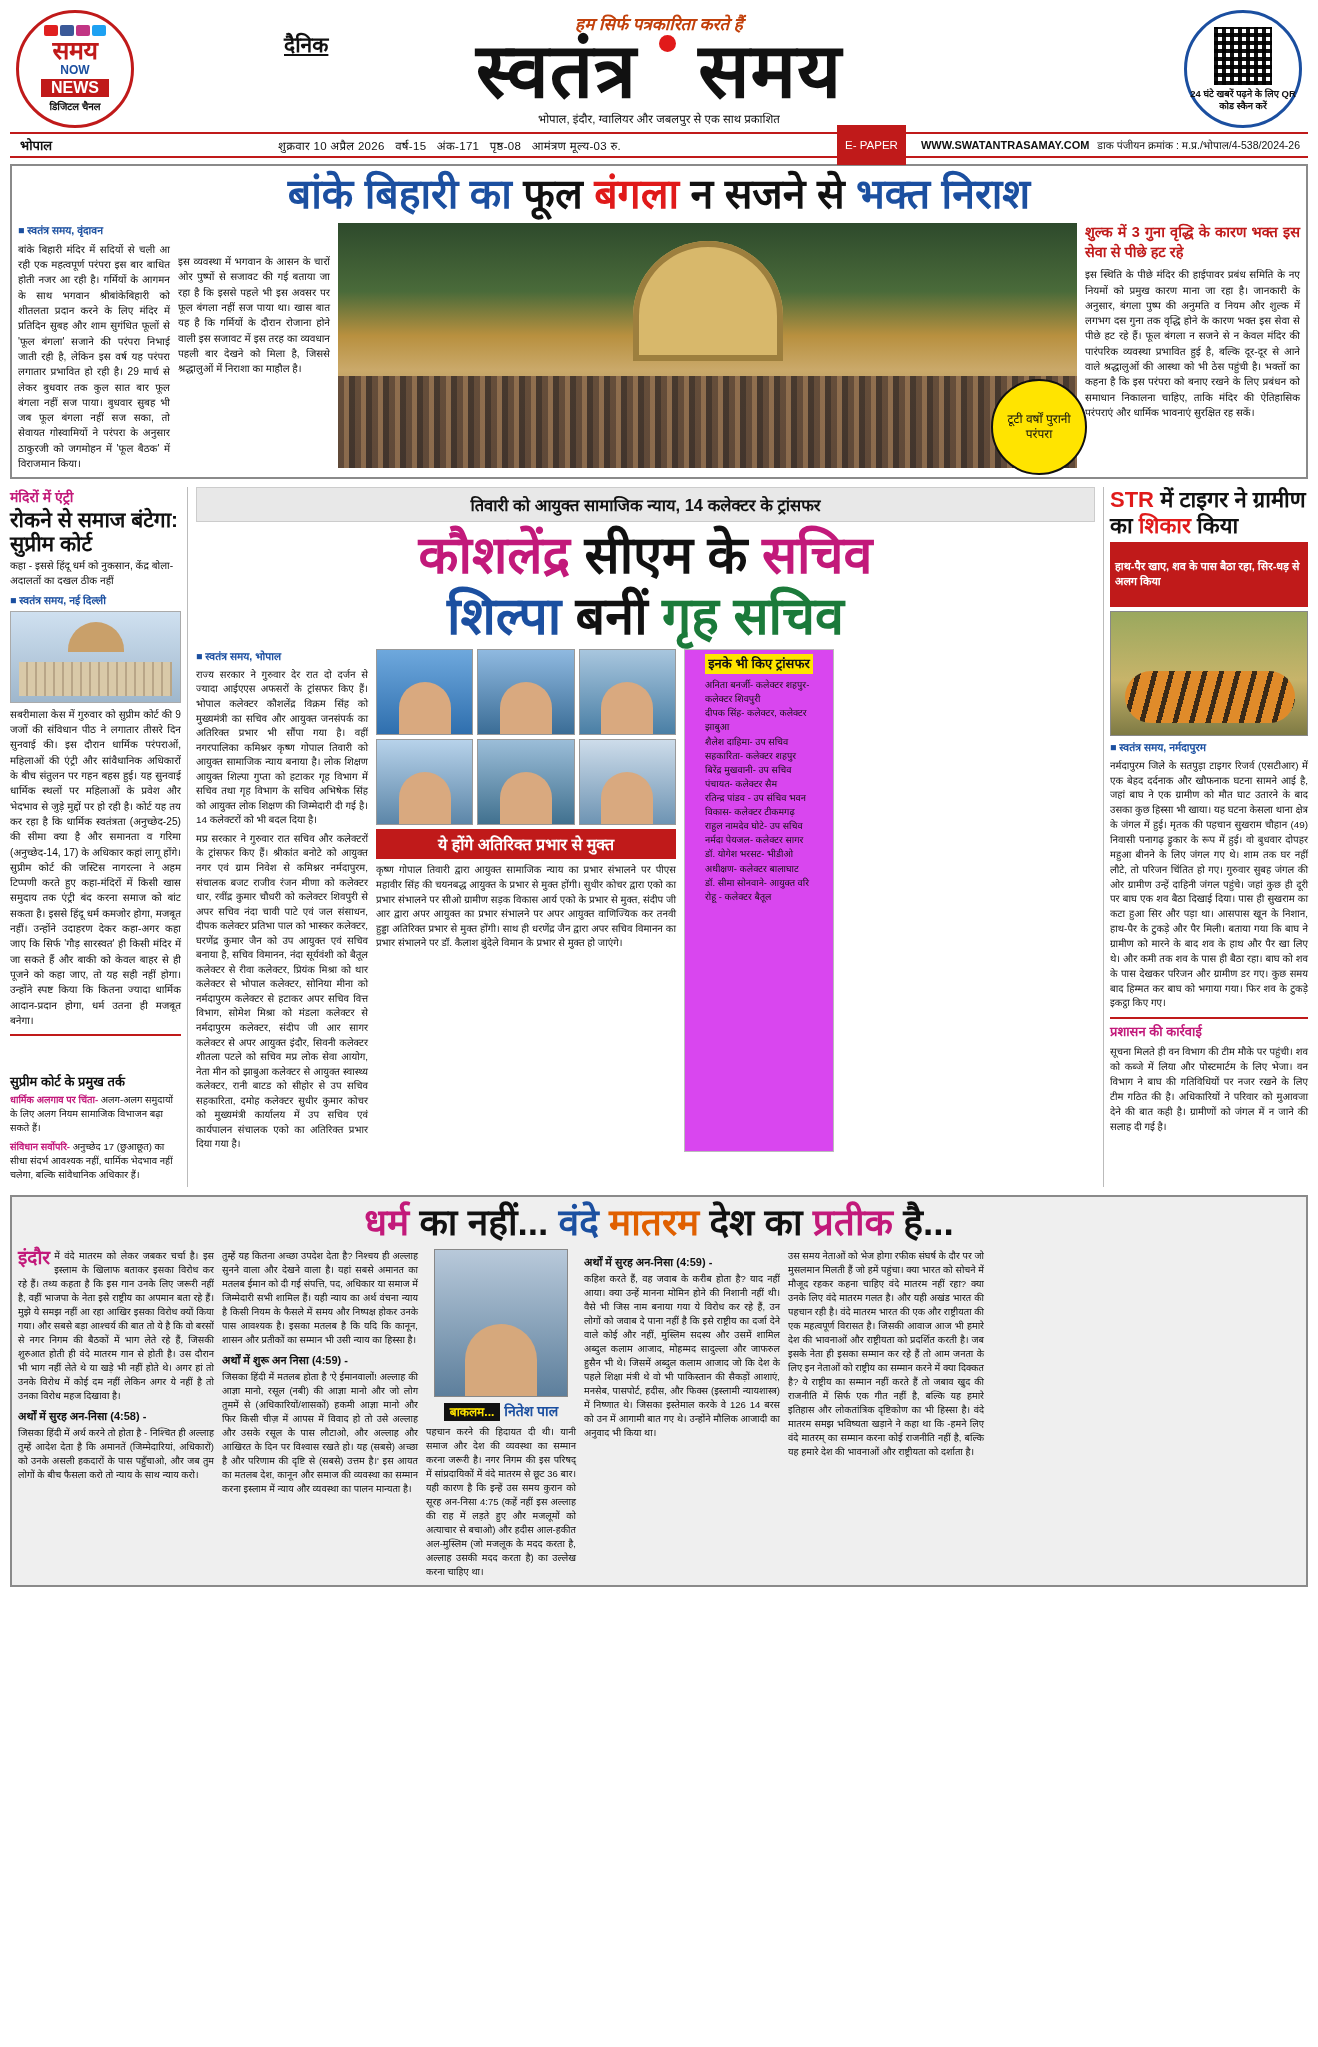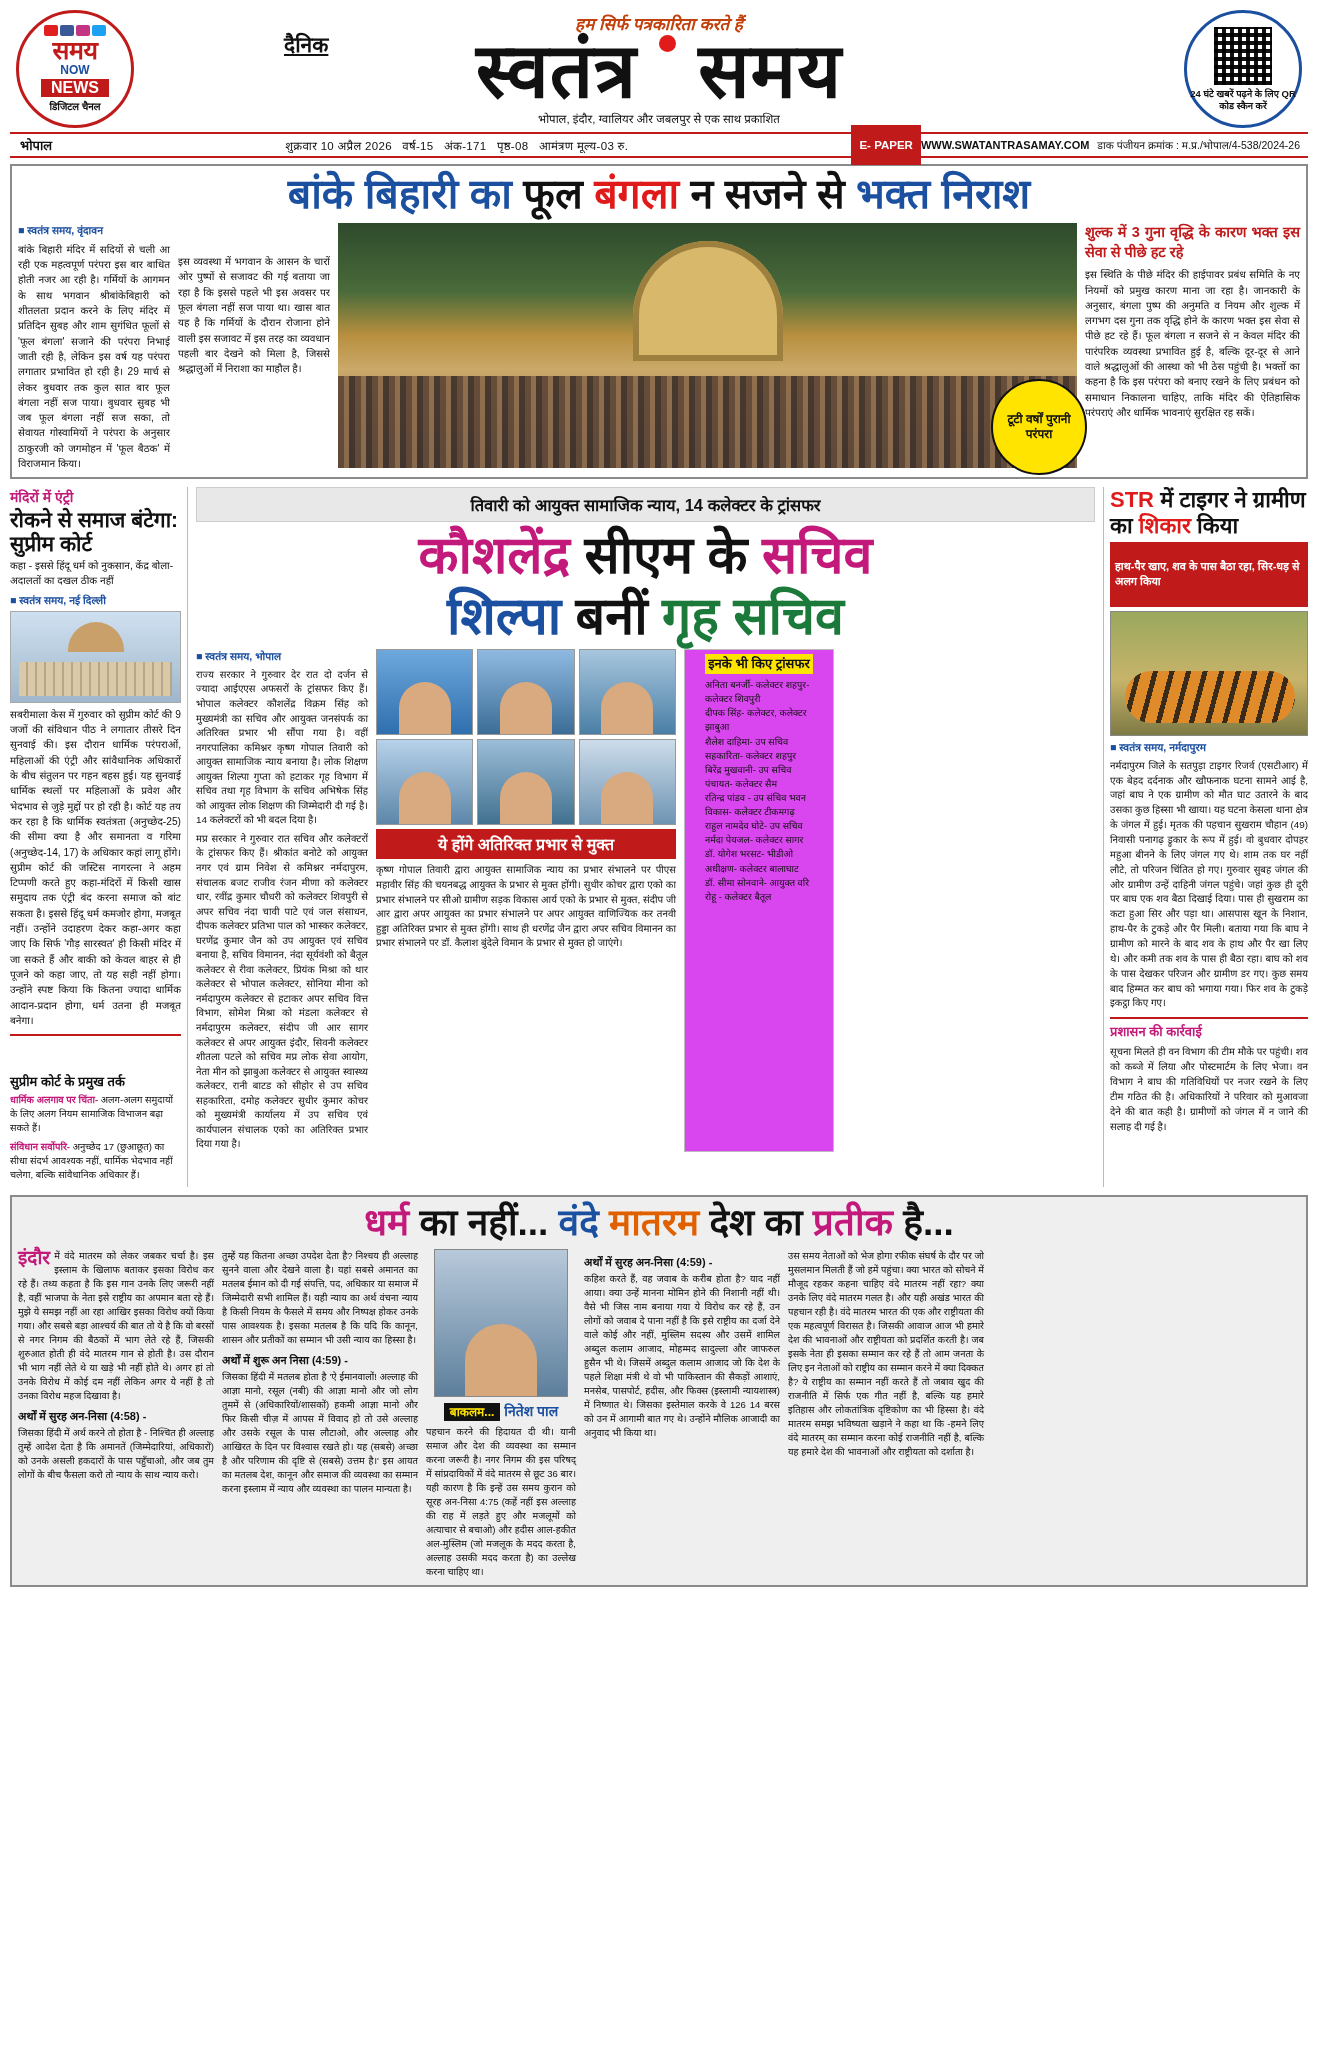--- a/index.html
+++ b/index.html
@@ -35,21 +35,21 @@
   .qr { width:58px; height:58px; background:
       repeating-linear-gradient(0deg,#111 0 4px,#fff 4px 8px),
       repeating-linear-gradient(90deg,#111 0 4px,transparent 4px 8px);
       background-blend-mode:multiply; }
   .qr-text { font-size:9.5px; text-align:center; line-height:1.2; margin-top:3px; font-weight:bold; }
 
   
   .infobar { display:flex; align-items:center; border-top:2px solid #c01a1a; border-bottom:2px solid #c01a1a; margin-top:4px; font-size:11.5px; height:26px; }
   .infobar .city { font-weight:bold; padding:0 10px; font-size:13px; }
   .infobar .mid { flex:1; text-align:center; letter-spacing:0.3px; }
-  .infobar .epaper { background:#c01a1a; color:#fff; font-weight:bold; padding:14px 8px; margin-right:0; }
+  .infobar .epaper { background:#c01a1a; color:#fff; font-weight:normal; padding:14px 8px; margin-right:15px; }
   .infobar .web { font-weight:bold; font-size:11px; }
   .infobar .reg { padding:0 8px; font-size:10.5px; }
 
   
   .lead-box { border:2px solid #8a8a8a; margin-top:6px; padding:6px; }
   .lead-head { font-size:41px; font-weight:bold; text-align:center; line-height:1.1; letter-spacing:0px; }
   .c-blue{color:#1b4fa0;} .c-red{color:#e01a1a;} .c-dark{color:#111;} .c-mag{color:#c2197a;} .c-green{color:#1b7a3a;} .c-orange{color:#e06000;}
 
   .lead-body { display:flex; gap:8px; margin-top:6px; }
   .col { font-size:10.2px; line-height:1.5; text-align:justify; }
@@ -61,21 +61,21 @@
   .photo { background:linear-gradient(160deg,#3a5d3a,#6f8a5a 35%,#caa25a 60%,#8a7a5a); position:relative; overflow:hidden; }
   .photo.temple { height:245px; background:
       linear-gradient(180deg,#2e4a2c 0%,#4a6b3a 28%,#b8903f 46%,#caa96a 60%,#7a6a55 100%);}
   .crowd { position:absolute; left:0; right:0; bottom:0; height:92px;
      background:repeating-linear-gradient(90deg,#5d4636 0 6px,#8b6a4c 6px 11px,#3d3029 11px 17px);
      opacity:.92;}
   .arch { position:absolute; top:18px; left:50%; transform:translateX(-50%); width:150px; height:120px;
      border-radius:75px 75px 0 0; background:#d8b86b; box-shadow:0 0 0 6px #9d7f3e inset;}
   .lead-right { width:215px; }
   .hl-red { color:#c01a1a; font-weight:bold; font-size:14.5px; line-height:1.35; margin-bottom:5px; }
-  .yellow-badge { position:absolute; right:-10px; bottom:-4px; width:96px; height:96px; border-radius:50%; background:#ffe400; border:2px solid #111; display:flex; align-items:center; justify-content:center; text-align:center; font-size:12px; font-weight:bold; line-height:1.25; }
+  .yellow-badge { position:absolute; right:-10px; bottom:-4px; width:96px; height:96px; border-radius:50%; background:#ffe400; border:2px solid #111; display:flex; align-items:center; justify-content:center; text-align:center; font-size:12px; font-weight:normal; line-height:1.25; }
 
   
   .mid-wrap { display:flex; gap:8px; margin-top:8px; }
   .left-col { width:178px; border-right:1px solid #bbb; padding-right:6px; }
   .center-col { flex:1; }
   .right-col { width:205px; border-left:1px solid #bbb; padding-left:6px; }
 
   .sec-label { color:#c2197a; font-weight:bold; font-size:14px; }
   .left-head { font-size:21px; font-weight:bold; line-height:1.12; margin:2px 0 4px; }
   .kicker { font-size:10.2px; line-height:1.45; margin-bottom:4px; }

